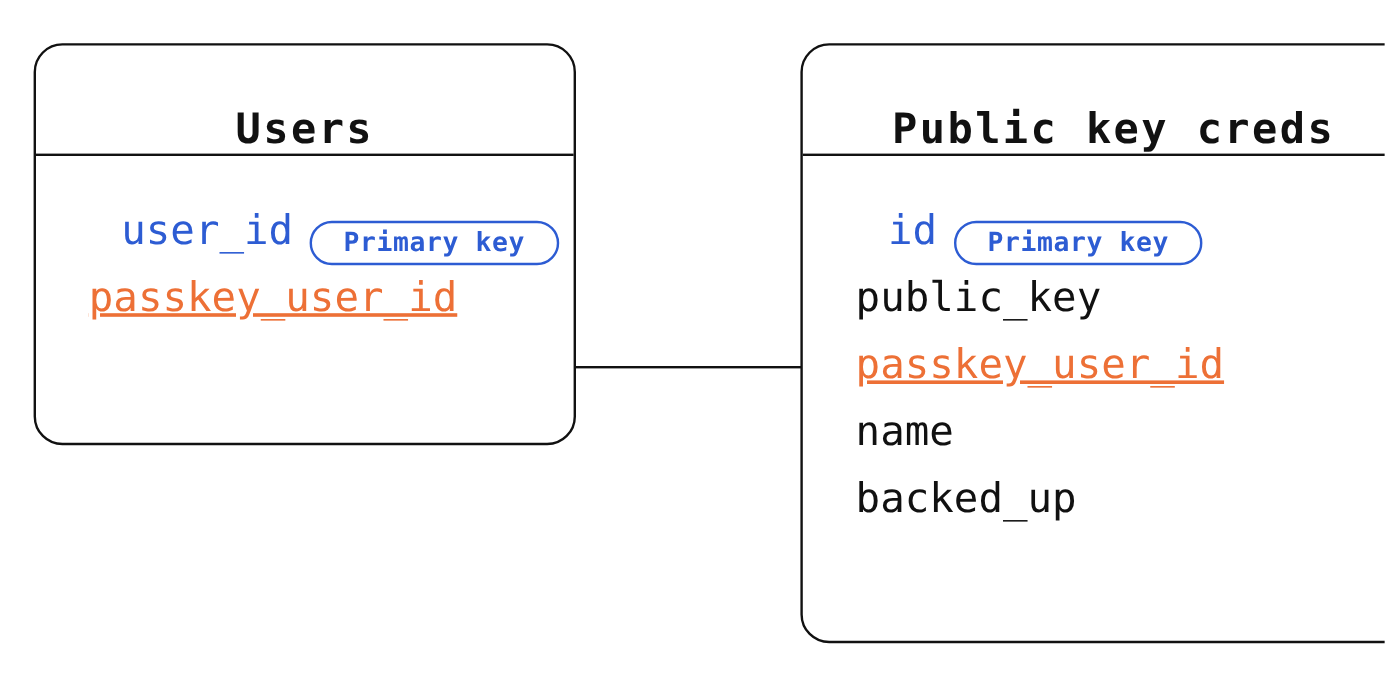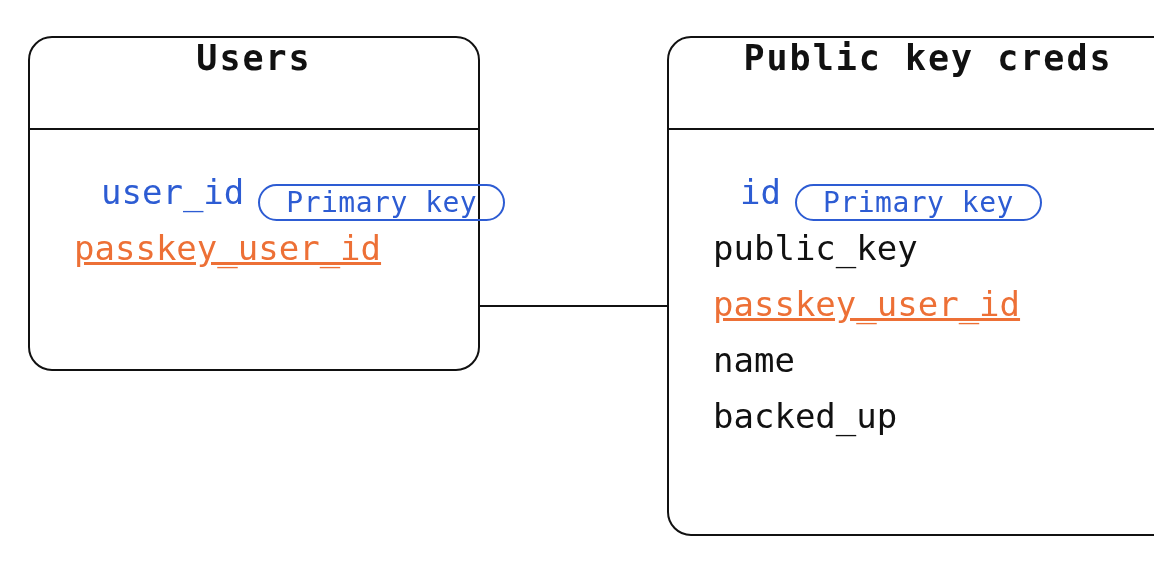--- a/index.html
+++ b/index.html
@@ -46,21 +46,21 @@
   .table-creds {
     left: 667px;
     top: 36px;
     width: 522px;
     height: 500px;
   }
   .table-header {
     height: 92px;
     border-bottom: 2px solid var(--border);
     display: flex;
-    align-items: flex-start;
+    align-items: flex-end;
     justify-content: center;
   }
   .table-title {
     font-size: 35px;
     font-weight: bold;
     letter-spacing: 2px;
     color: var(--text);
     white-space: nowrap;
   }
   .table-body {
@@ -80,22 +80,22 @@
   .field-name.orange { color: var(--foreign-orange); text-decoration: underline; }
   .pk-badge {
     margin-left: 14px;
     height: 37px;
     display: inline-flex;
     align-items: center;
     padding: 0 26px;
     border: 2px solid var(--primary-blue);
     border-radius: 19px;
     color: var(--primary-blue);
-    font-size: 28px;
-    font-weight: normal;
+    font-size: 22px;
+    font-weight: bold;
     letter-spacing: 0.5px;
     white-space: nowrap;
     margin-top: 21px;
   }
 </style>
 </head>
 <body>
 
 <div class="canvas">
 

